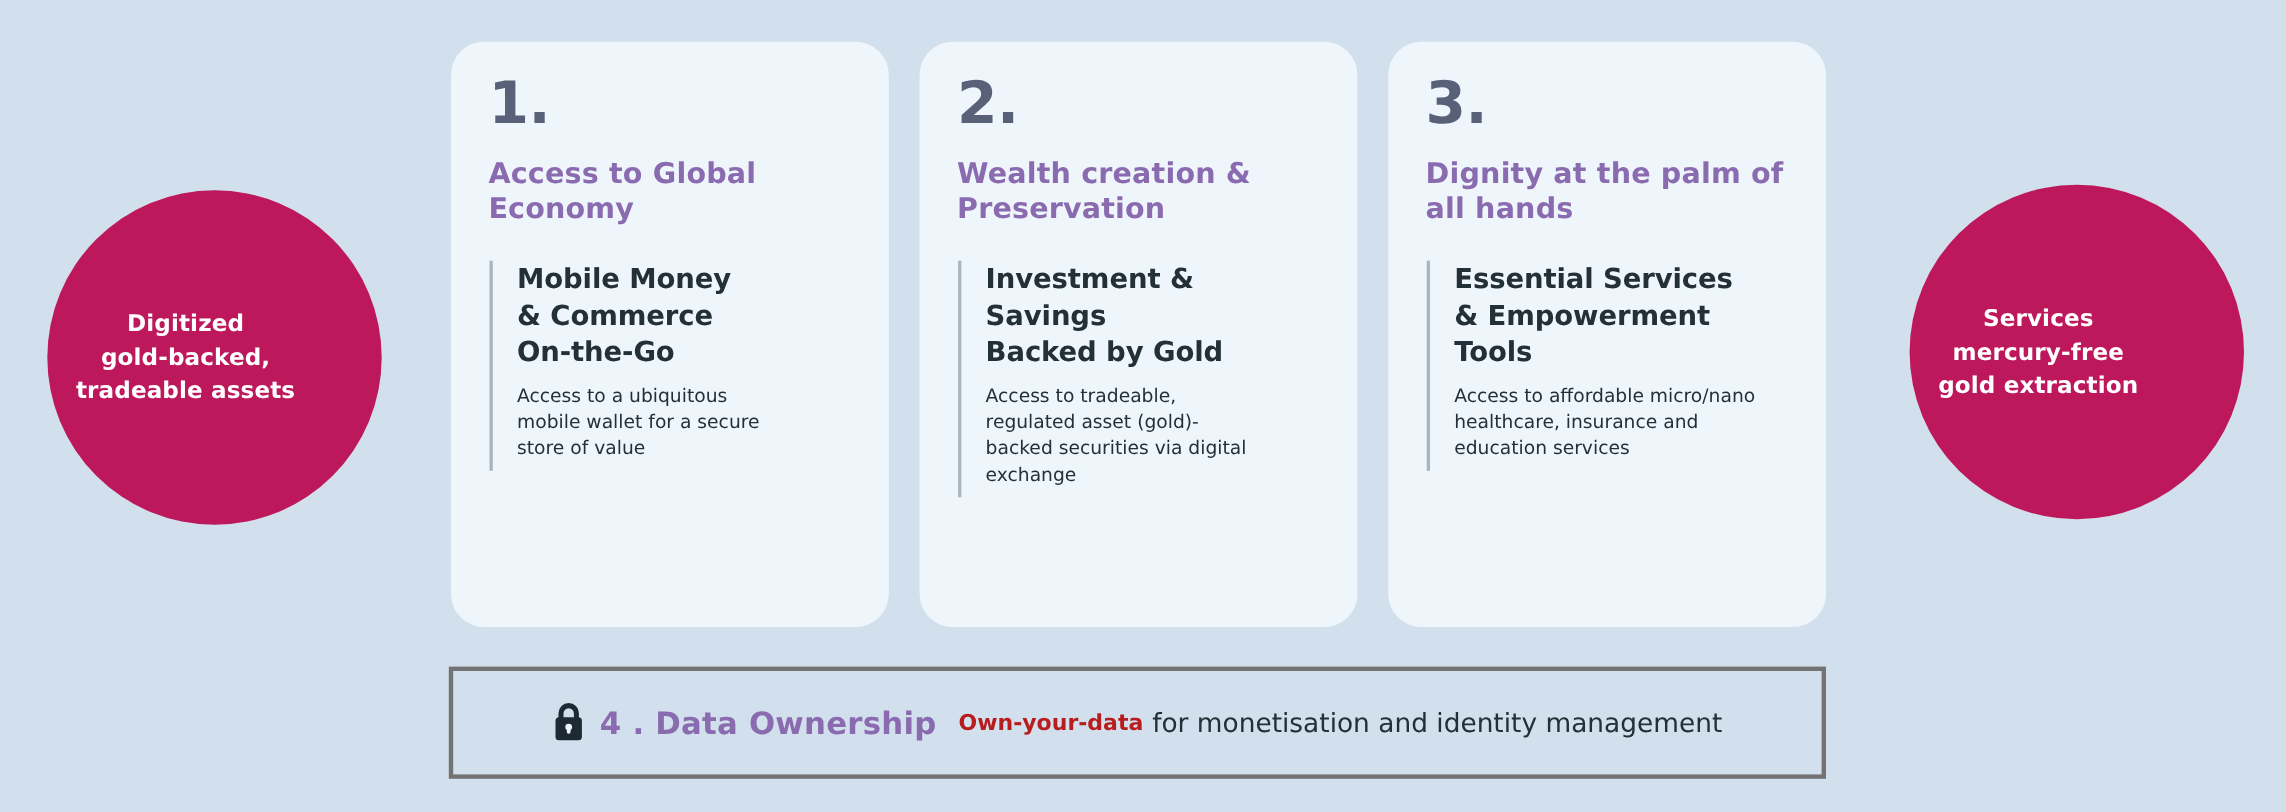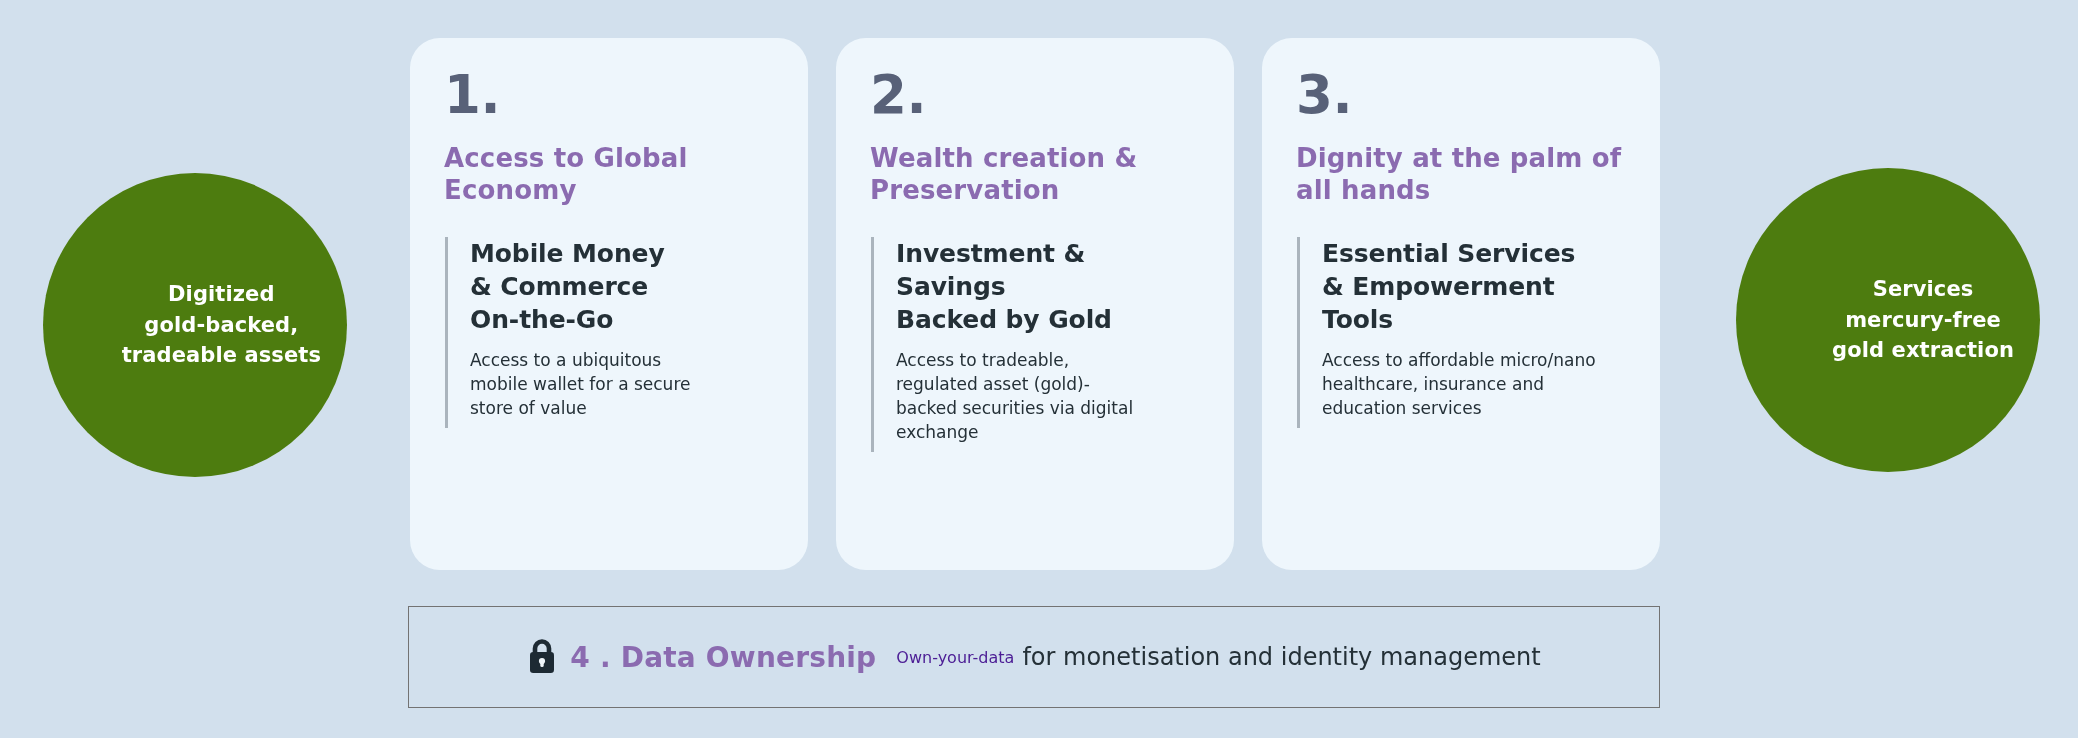--- a/index.html
+++ b/index.html
@@ -21,24 +21,24 @@
     width: 2078px;
     height: 738px;
   }
 
   
   .circle {
     position: absolute;
     width: 304px;
     height: 304px;
     border-radius: 50%;
-    background: #4d7c0f;
+    background: #be185d;
     display: flex;
     align-items: center;
-    justify-content: flex-end;
+    justify-content: flex-start;
     text-align: center;
   }
   .circle-left  { left: 43px;   top: 173px; }
   .circle-right { left: 1736px; top: 168px; }
 
   .circle-text {
     color: #ffffff;
     font-size: 21px;
     font-weight: bold;
     line-height: 1.45;
@@ -108,21 +108,21 @@
   }
 
   
   .bottom-bar {
     position: absolute;
     left: 408px;
     top: 606px;
     width: 1252px;
     height: 102px;
     box-sizing: border-box;
-    border: 1px solid #737373;
+    border: 4px solid #737373;
     background: transparent;
     display: flex;
     align-items: center;
     justify-content: center;
   }
 
   .bottom-inner {
     display: flex;
     align-items: center;
     gap: 0;
@@ -139,23 +139,23 @@
   .bottom-heading {
     color: #8b6bb0;
     font-size: 28px;
     font-weight: bold;
     letter-spacing: 0.2px;
     margin-right: 20px;
     white-space: nowrap;
   }
 
   .bottom-strong {
-    color: #4c1d95;
-    font-size: 16px;
-    font-weight: normal;
+    color: #b91c1c;
+    font-size: 20px;
+    font-weight: bold;
     white-space: nowrap;
   }
 
   .bottom-rest {
     color: #243037;
     font-size: 24px;
     font-weight: normal;
     white-space: nowrap;
     margin-left: 8px;
     text-align: right;

